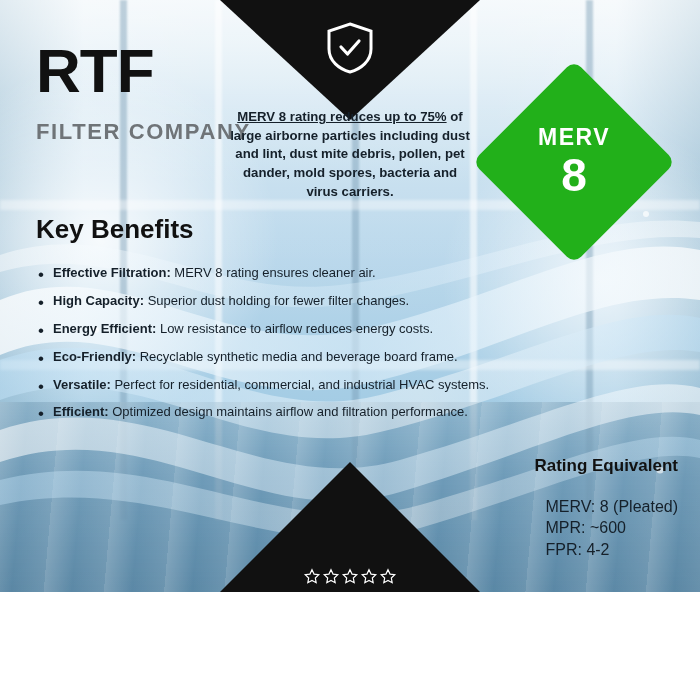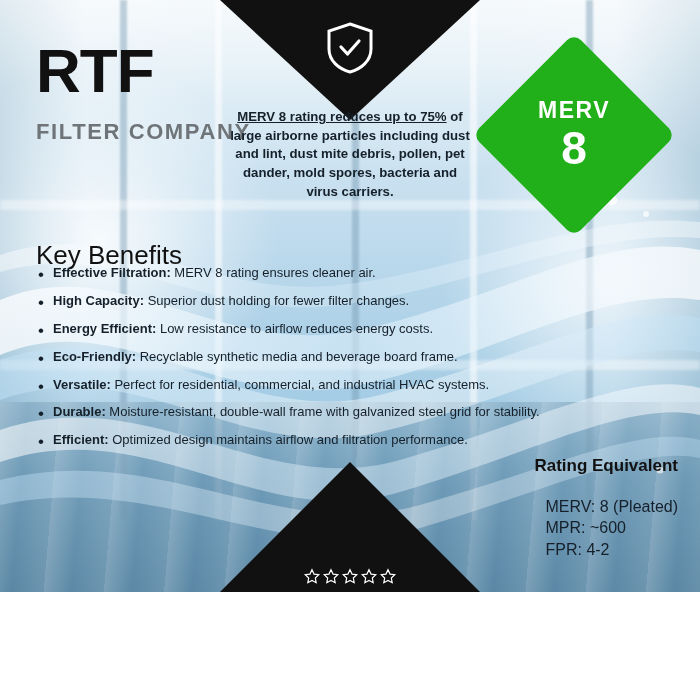--- a/index.html
+++ b/index.html
@@ -82,37 +82,37 @@
   
   .merv-desc {
     position: absolute; left: 226px; top: 108px; width: 248px;
     text-align: center; font-size: 13.2px; line-height: 1.42;
     color: #15202a; font-weight: 600;
   }
   .merv-desc .u { text-decoration: underline; }
 
   
   .diamond-wrap {
-    position: absolute; left: 476px; top: 37px; width: 196px; height: 196px;
+    position: absolute; left: 476px; top: 64px; width: 196px; height: 196px;
   }
   .diamond {
     position: absolute; left: 26px; top: 26px; width: 144px; height: 144px;
     background: #22b01a; transform: rotate(45deg); border-radius: 10px;
   }
   .diamond-text {
     position: absolute; inset: 0; display: flex; flex-direction: column;
     align-items: center; justify-content: center; color: #fff;
   }
   .diamond-text .w1 { font-size: 23px; font-weight: bold; letter-spacing: 1.5px; }
   .diamond-text .w2 { font-size: 46px; font-weight: bold; line-height: 1.05; }
 
   
   .kb-title {
-    position: absolute; left: 36px; top: 240px;
-    font-size: 26px; font-weight: normal; color: #111;
+    position: absolute; left: 36px; top: 214px;
+    font-size: 26px; font-weight: bold; color: #111;
   }
   .benefits {
     position: absolute; left: 36px; top: 265px; width: 620px;
     list-style: none;
   }
   .benefits li {
     position: relative; padding-left: 17px; margin-bottom: 11px;
     font-size: 13px; line-height: 1.30; color: #15202a;
   }
   .benefits li::before {
@@ -209,21 +209,20 @@
     </div>
   </div>
 
   <div class="kb-title">Key Benefits</div>
   <ul class="benefits">
     <li><b>Effective Filtration:</b><span> MERV 8 rating ensures cleaner air.</span></li>
     <li><b>High Capacity:</b><span> Superior dust holding for fewer filter changes.</span></li>
     <li><b>Energy Efficient:</b><span> Low resistance to airflow reduces energy costs.</span></li>
     <li><b>Eco-Friendly:</b><span> Recyclable synthetic media and beverage board frame.</span></li>
     <li><b>Versatile:</b><span> Perfect for residential, commercial, and industrial HVAC systems.</span></li>
-    <li><b>Durable:</b><span> Moisture-resistant, double-wall frame with galvanized steel grid for stability.</span></li>
     <li><b>Efficient:</b><span> Optimized design maintains airflow and filtration performance.</span></li>
   </ul>
 
   <div class="stars">
     <svg width="17" height="17" viewBox="0 0 24 24">
         <path d="M12 2.5l2.9 6.1 6.6.9-4.8 4.6 1.2 6.6L12 17.6 6.1 20.7l1.2-6.6L2.5 9.5l6.6-.9z" fill="none" stroke="#ffffff" stroke-width="1.7"></path>
       </svg>
     <svg width="17" height="17" viewBox="0 0 24 24">
         <path d="M12 2.5l2.9 6.1 6.6.9-4.8 4.6 1.2 6.6L12 17.6 6.1 20.7l1.2-6.6L2.5 9.5l6.6-.9z" fill="none" stroke="#ffffff" stroke-width="1.7"></path>
       </svg>

